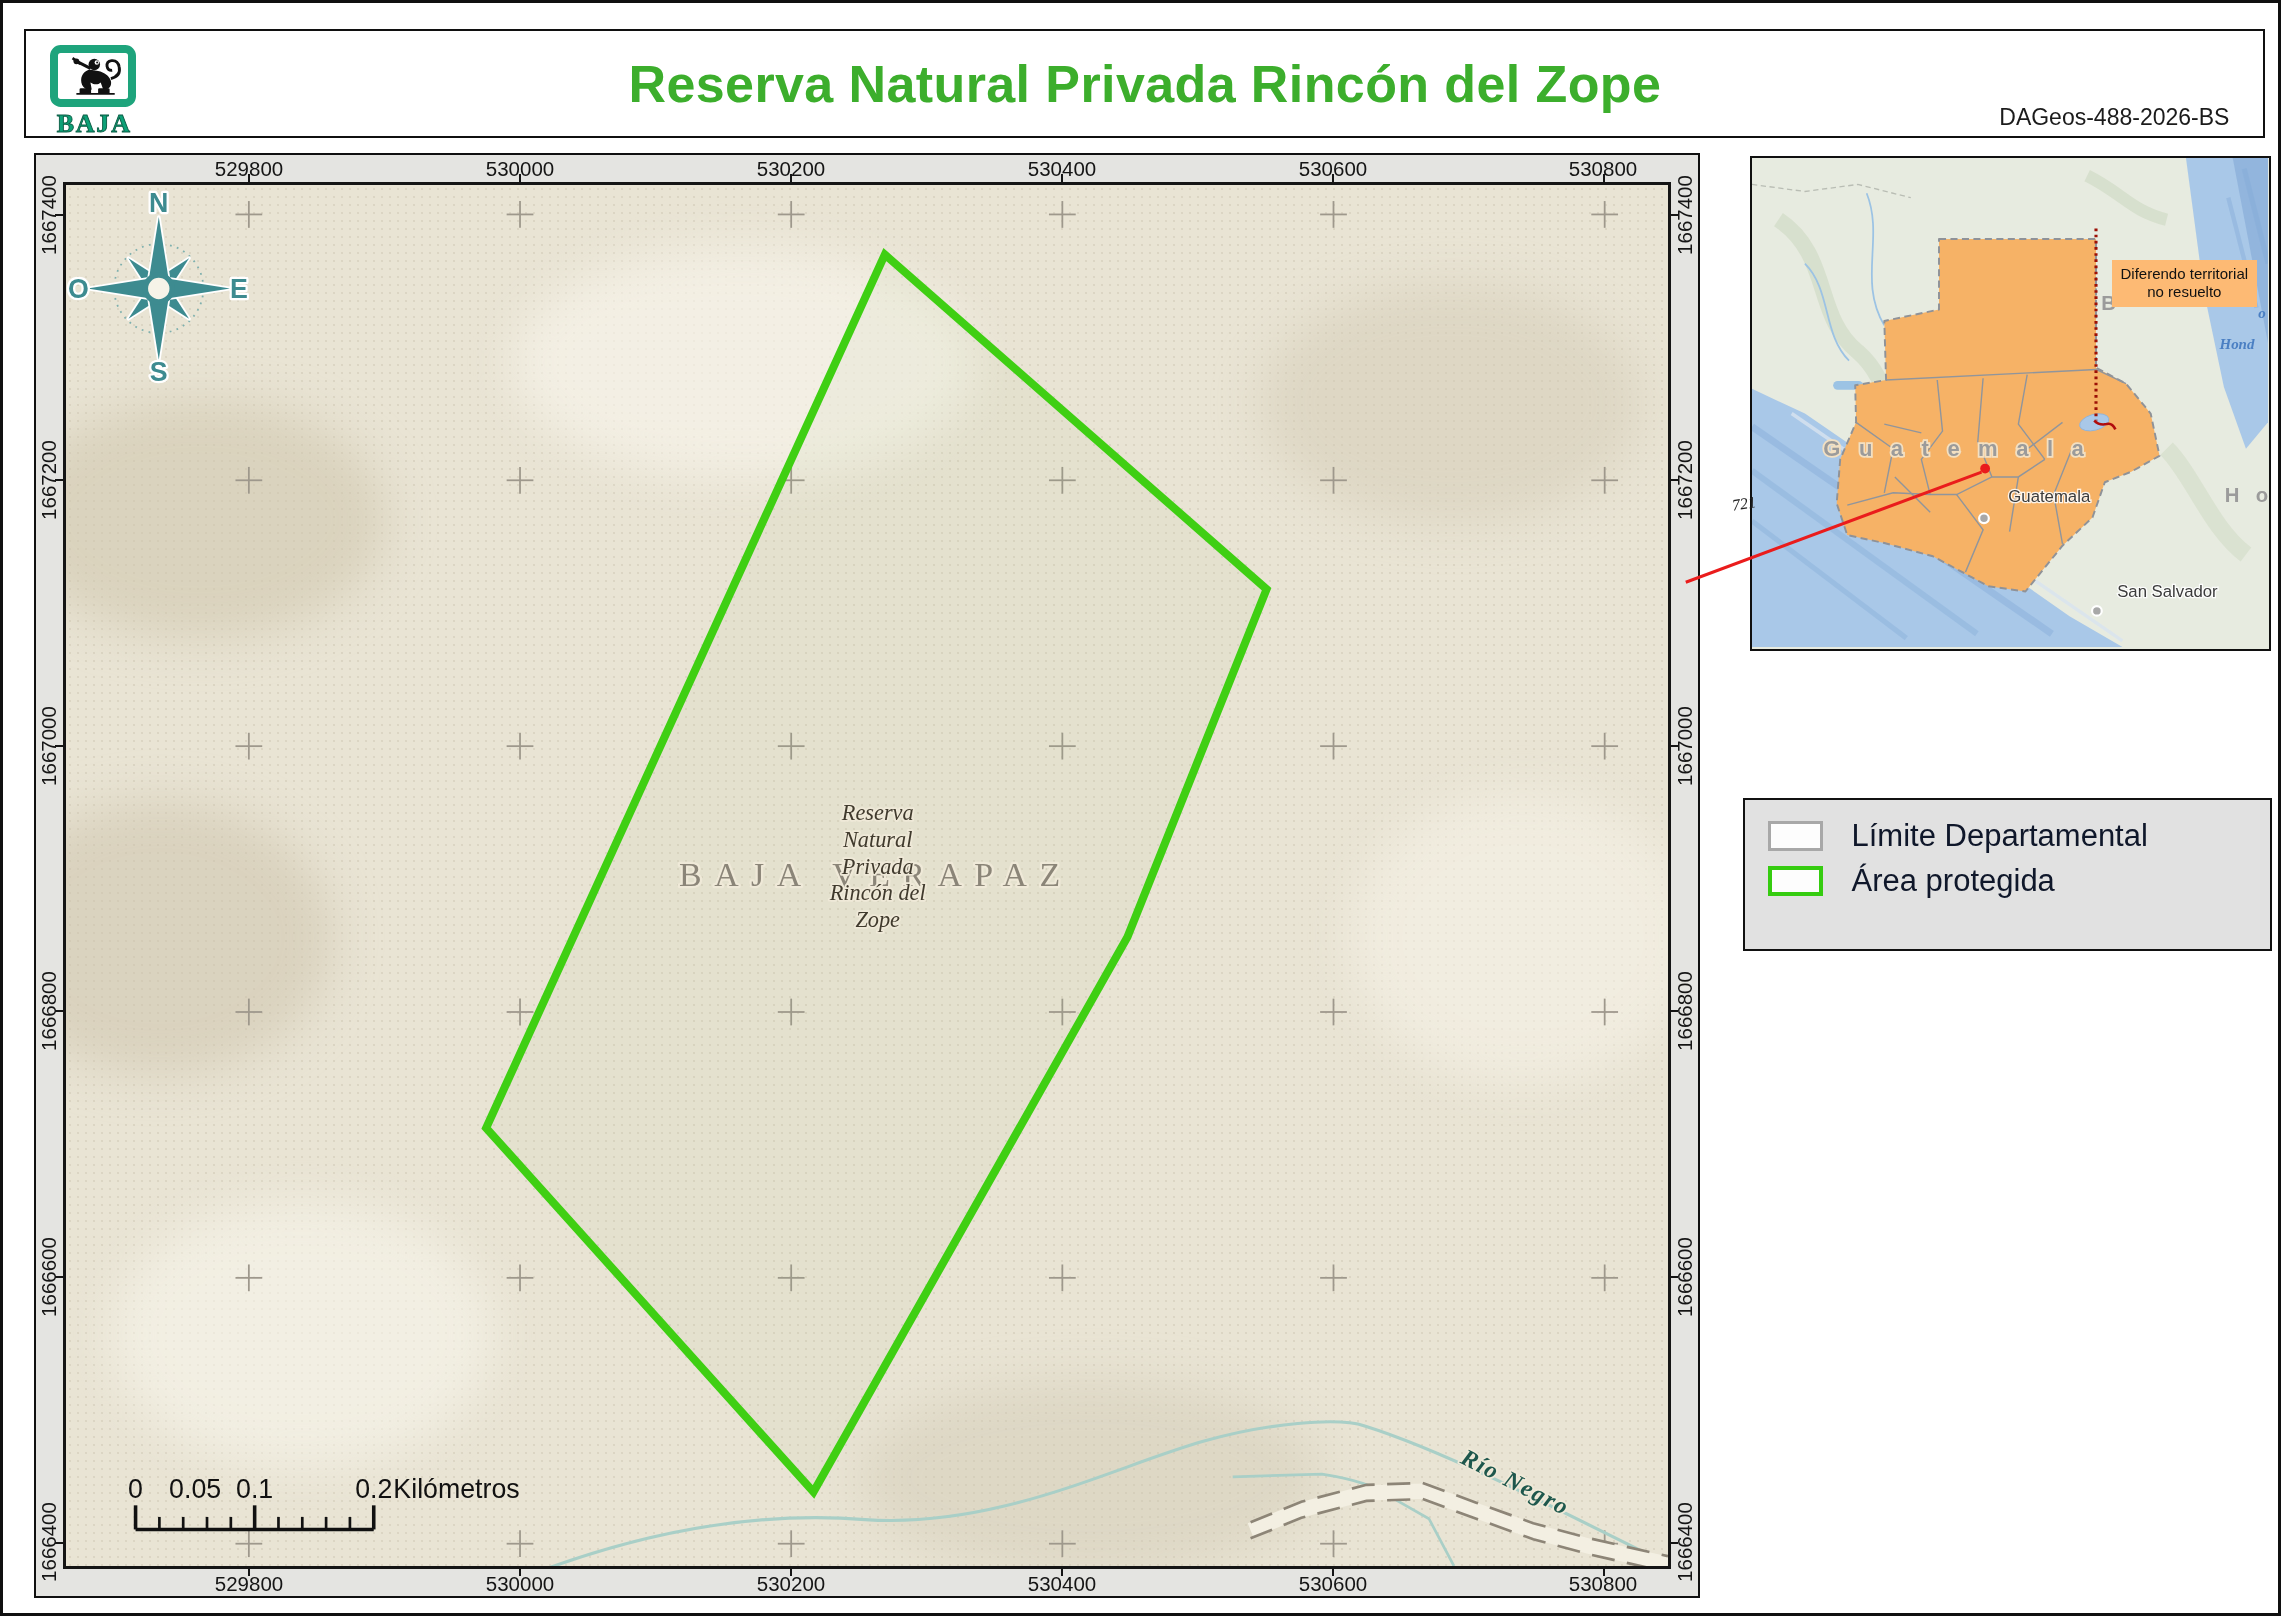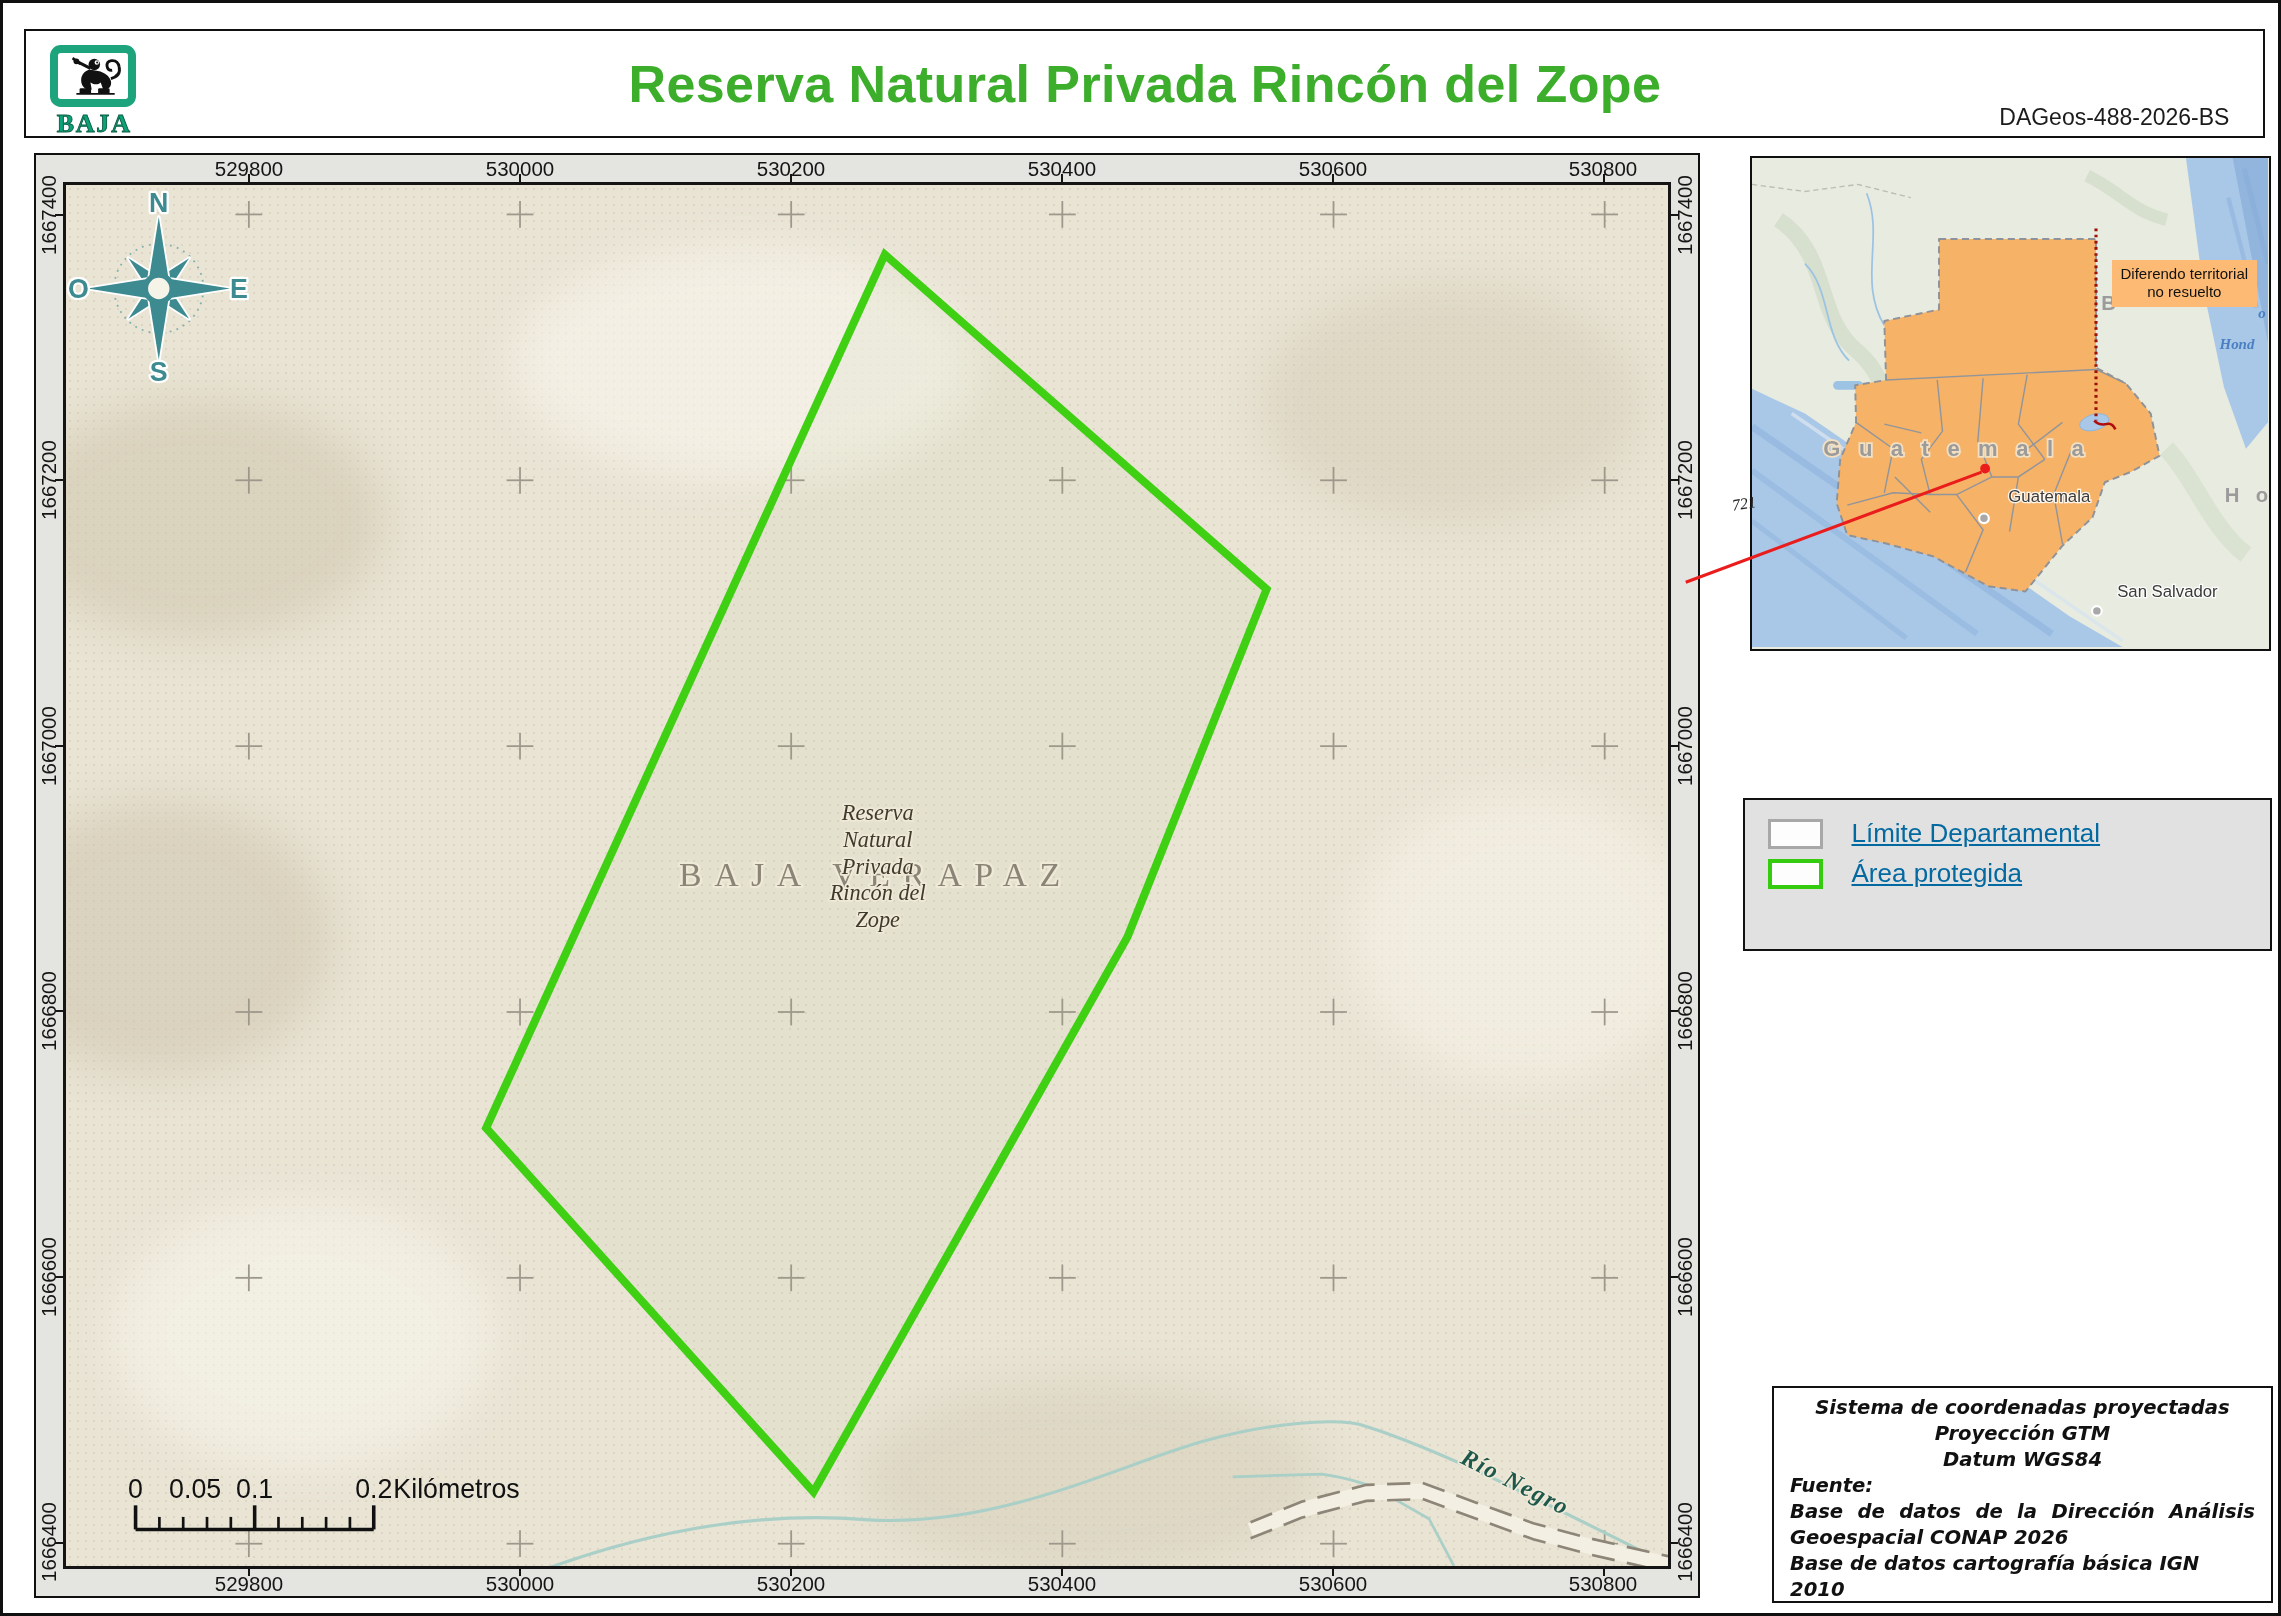--- a/index.html
+++ b/index.html
@@ -43,21 +43,21 @@
   .road-ref{position:absolute;left:1729px;top:492px;font-family:"Liberation Serif",serif;font-style:italic;font-size:16px;color:#222;transform:rotate(-9deg);z-index:4;}
   .locator-overlay{position:absolute;left:1675px;top:446px;width:330px;height:151px;z-index:5;pointer-events:none;}
 
   
   .legend-box{position:absolute;left:1740px;top:795px;width:529px;height:153px;background:#e1e1e1;border:2.7px solid #111;box-sizing:border-box;padding:9px 23px;}
   .legend-title{font-size:32px;color:#111;margin-bottom:10.7px;}
   .legend-row{display:flex;align-items:center;margin-top:9px;}
   .legend-swatch{width:55px;height:30px;background:#fdfdfd;box-sizing:border-box;margin-right:28.5px;}
   .sw-gray{border:3.6px solid #a8a8a8;}
   .sw-green{border:4.5px solid #35cc10;}
-  .legend-label{font-size:26px;color:#0369a1;text-decoration:underline;}
+  .legend-label{font-size:31px;color:#0f172a;}
 
   
   .credits-box{position:absolute;left:1769px;top:1383px;width:501px;height:217px;background:#fff;border:2.7px solid #111;box-sizing:border-box;padding:7.1px 16px;font-family:"DejaVu Sans",sans-serif;font-weight:bold;font-style:italic;font-size:19.6px;line-height:26px;color:#111;}
   .cr-center{text-align:center;}
   .cr-just{text-align:justify;}
 </style>
 </head>
 <body>
 
 <div class="page">
@@ -354,23 +354,15 @@
     <div class="legend-row">
       <div class="legend-swatch sw-gray"></div>
       <div class="legend-label">Límite Departamental</div>
     </div>
     <div class="legend-row">
       <div class="legend-swatch sw-green"></div>
       <div class="legend-label">Área protegida</div>
     </div>
   </div>
 
-  <div class="credits-box">
-    <div class="cr-center">Sistema de coordenadas proyectadas</div>
-    <div class="cr-center">Proyección GTM</div>
-    <div class="cr-center">Datum WGS84</div>
-    <div>Fuente:</div>
-    <div class="cr-just">Base de datos de la Dirección Análisis Geoespacial CONAP 2026</div>
-    <div>Base de datos cartografía básica IGN 2010</div>
-  </div>
 
 </div>
 
 
 </body></html>

